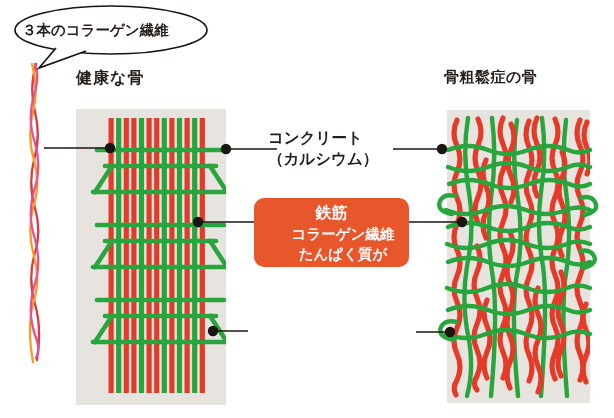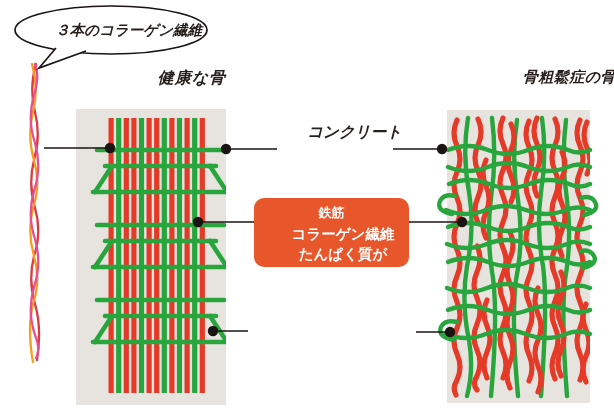--- a/index.html
+++ b/index.html
@@ -1,29 +1,29 @@
 <!DOCTYPE html>
 <html><head>
 <meta charset="utf-8">
 <style>
   html,body{margin:0;padding:0;background:#ffffff;}
   .stage{
     position:relative;width:614px;height:418px;background:#ffffff;overflow:hidden;
     font-family:"Liberation Sans","DejaVu Sans",sans-serif;color:#251e1a;
   }
   .stage svg{position:absolute;left:0;top:0;}
-  .txt{position:absolute;text-align:right;font-style:italic;}
+  .txt{position:absolute;text-align:left;}
   .bubble-label{left:22px;top:21px;width:180px;font-size:14.5px;font-weight:600;letter-spacing:0px;}
   .title-healthy{left:76px;top:68px;width:150px;font-size:16px;font-weight:bold;letter-spacing:1px;}
   .title-osteo{left:444px;top:68px;width:172px;font-size:15px;font-weight:bold;letter-spacing:0.5px;}
-  .concrete-label{left:268px;top:121px;width:134px;font-size:15.5px;font-weight:600;line-height:21px;}
+  .concrete-label{left:268px;top:127px;width:134px;font-size:15.5px;font-weight:600;line-height:21px;}
   .callout-box{position:absolute;border-radius:10px;color:#ffffff;text-align:center;}
   .rebar-box{left:254px;top:198px;width:155px;height:69px;background:#e8562b;padding-top:4px;box-sizing:border-box;}
   .crosslink-box{left:247px;top:313px;width:170px;height:78px;background:#12a84d;padding-top:8px;box-sizing:border-box;}
-  .callout-title{font-size:13px;font-weight:bold;line-height:22px;}
+  .callout-title{font-size:16px;font-weight:bold;line-height:22px;}
   .callout-line{font-size:14.5px;font-weight:600;line-height:20px;margin-left:23px;}
 </style>
 </head>
 <body>
 
 <div class="stage">
 
   <svg width="614" height="418" viewBox="0 0 614 418">
     <defs>
       <clipPath id="clipL">
@@ -146,20 +146,21 @@
       <circle cx="450" cy="332" r="5.2"></circle>
     </g>
   </svg>
 
   <div class="txt bubble-label">３本のコラーゲン繊維</div>
   <div class="txt title-healthy">健康な骨</div>
   <div class="txt title-osteo">骨粗鬆症の骨</div>
 
   <div class="txt concrete-label">
     <div>コンクリート</div>
+    <div>（カルシウム）</div>
   </div>
 
   <div class="callout-box rebar-box">
     <div class="callout-title">鉄筋</div>
     <div class="callout-line">コラーゲン繊維</div>
     <div class="callout-line">たんぱく質が</div>
   </div>
 
 
 </div>

